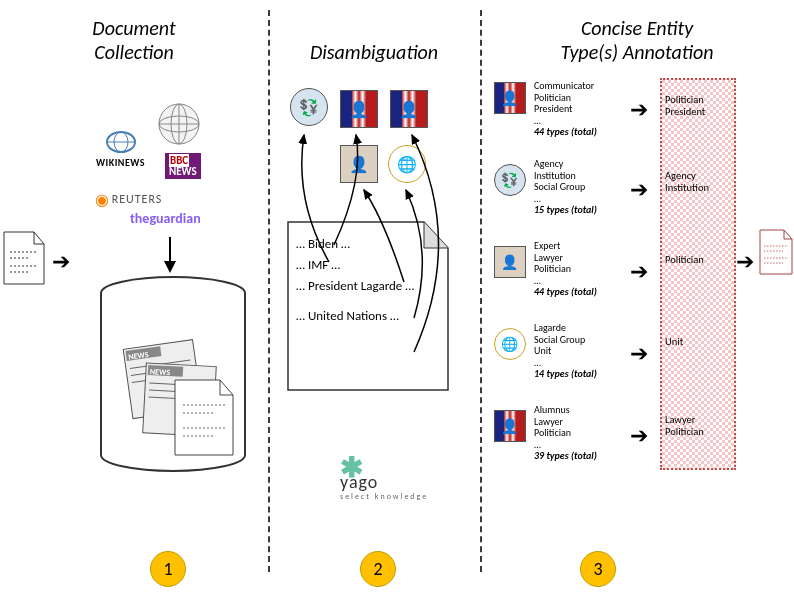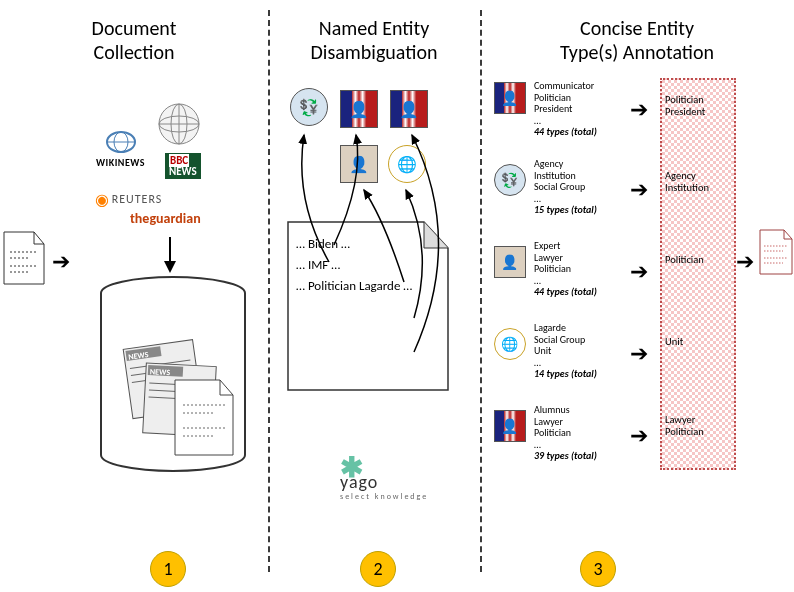--- a/index.html
+++ b/index.html
@@ -16,20 +16,21 @@
   .stage {
     position: absolute;
     top: 0;
     bottom: 0;
   }
   .stage-title {
     text-align: center;
     font-size: 20px;
     line-height: 1.2;
     padding-top: 16px;
+    font-style: italic;
   }
   .dashed-sep {
     position: absolute;
     top: 10px;
     bottom: 20px;
     width: 0;
     border-left: 2px dashed #3b3b3b;
   }
   .step-circle {
     position: absolute;
@@ -126,32 +127,32 @@
 <svg class="icon-box" style="left:155px;top:100px" width="48" height="48">
   <circle cx="24" cy="24" r="20" fill="#f3f3f3" stroke="#888"></circle>
   <g stroke="#888" fill="none">
       <ellipse cx="24" cy="24" rx="20" ry="8"></ellipse>
       <ellipse cx="24" cy="24" rx="8" ry="20"></ellipse>
       <line x1="4" y1="24" x2="44" y2="24"></line>
       <line x1="24" y1="4" x2="24" y2="44"></line>
     </g>
 </svg>
 
-<div class="icon-box" style="left:165px;top:153px;background:#14532d;color:#fff;font-size:11px;font-weight:bold;padding:2px 4px;line-height:1;text-align:left">
+<div class="icon-box" style="left:165px;top:153px;background:#701a75;color:#fff;font-size:11px;font-weight:bold;padding:2px 4px;line-height:1;text-align:left">
   <span style="background:#fff;color:#b80000;padding:0 1px">BBC</span><br>
   <span>NEWS</span>
 </div>
 
 <div class="icon-box" style="left:95px;top:190px;font-size:12px;color:#555">
   <span style="color:#ff8000;font-size:16px;vertical-align:-2px">◉</span>
   <span style="letter-spacing:1px">REUTERS</span>
 </div>
 
 <div class="icon-box" style="left:130px;top:210px;font-size:14px;font-weight:bold">
-  <span style="color:#c2410c">theguardian</span>
+  <span style="color:#8b5cf6">theguardian</span>
 </div>
 
 <svg class="icon-box" style="left:160px;top:235px" width="20" height="40">
   <line x1="10" y1="2" x2="10" y2="28" stroke="#000" stroke-width="2"></line>
   <polygon points="10,38 4,26 16,26" fill="#000"></polygon>
 </svg>
 
 <svg class="icon-box" style="left:98px;top:275px" width="150" height="200">
   <ellipse cx="75" cy="18" rx="72" ry="16" fill="#fff" stroke="#333" stroke-width="2"></ellipse>
   <path d="M3 18 V180 A72 16 0 0 0 147 180 V18" fill="#fff" stroke="#333" stroke-width="2"></path>
@@ -185,41 +186,42 @@
       </g>
   </g>
 </svg>
 
 <div class="step-circle" style="left:150px">
   <span>1</span>
 </div>
 
 <div class="stage" style="left:268px;width:212px">
   <div class="stage-title">
-    <span>Named Entity</span><br>
+    <br>
     <span>Disambiguation</span>
   </div>
 </div>
 
 <div class="thumb" style="position:absolute;left:290px;top:88px;border-radius:50%;background:#d6e4f0">💱</div>
 <div class="thumb flag-bg" style="position:absolute;left:340px;top:90px">👤</div>
 <div class="thumb flag-bg" style="position:absolute;left:390px;top:90px">👤</div>
 <div class="thumb" style="position:absolute;left:340px;top:145px;background:#dcd0c0">👤</div>
 <div class="thumb" style="position:absolute;left:388px;top:145px;border-radius:50%;background:#fff;border-color:#c9a227">
     <span style="color:#c9a227">🌐</span>
   </div>
 
 <svg class="icon-box" style="left:284px;top:218px" width="170" height="180">
   <path d="M4 4 H140 L164 30 V172 H4 Z" fill="#fff" stroke="#333" stroke-width="1.5"></path>
   <path d="M140 4 V30 H164" fill="#ddd" stroke="#333"></path>
 </svg>
 <div style="position:absolute;left:296px;top:234px;font-size:13px;line-height:1.6">
   <div>… Biden …</div>
   <div>… IMF …</div>
-  <div>… Politician  Lagarde …</div>
+  <div>… President  Lagarde …</div>
+  <div style="margin-top:10px">… United  Nations …</div>
 </div>
 
 <svg class="icon-box" style="left:284px;top:90px;pointer-events:none" width="190" height="290">
   <defs>
       <marker id="ah" markerWidth="8" markerHeight="8" refX="6" refY="3" orient="auto">
         <path d="M0,0 L7,3 L0,6 Z" fill="#000"></path>
       </marker>
     </defs>
   <g fill="none" stroke="#000" stroke-width="1.5" marker-end="url(#ah)">
     <path d="M50 155 Q80 90 72 45"></path>

